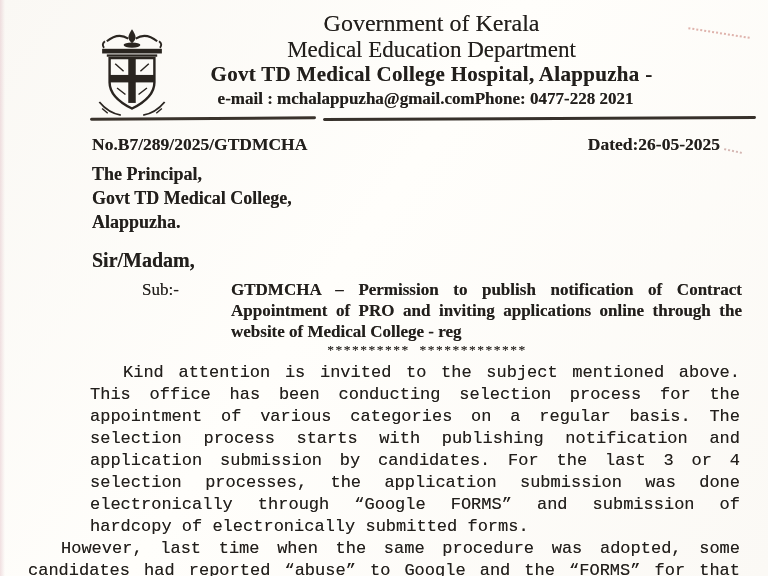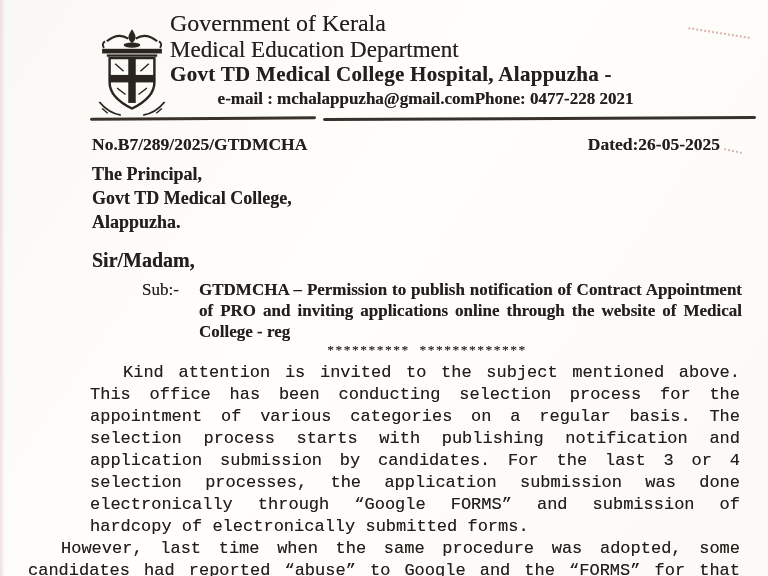--- a/index.html
+++ b/index.html
@@ -27,20 +27,21 @@
   .emblem {
     position: absolute;
     left: 90px; top: 26px;
     width: 84px; height: 96px;
     color: #2a2520;
   }
   .emblem svg { width: 100%; height: 100%; }
   .header-text {
     margin: 0 75px 0 170px;
     padding-top: 10px;
+    text-align: center;
     line-height: 1;
   }
   .org-line-1 { font-size: 24px; line-height: 27px; font-weight: 400; }
   .org-line-2 { font-size: 23px; line-height: 25px; font-weight: 400; }
   .college-name { font-size: 21px; line-height: 24px; font-weight: 700; letter-spacing: 0.3px; }
   .pincode { font-size: 15px; line-height: 17px; font-weight: 600; }
   .contact-row {
     display: flex;
     justify-content: center;
     margin: 3px 85px 0 168px;
@@ -66,20 +67,21 @@
   }
   .addressee { margin: 7px 0 0 92px; font-size: 18px; font-weight: 700; line-height: 24px; }
   .salutation { margin: 15px 0 0 92px; font-size: 20px; font-weight: 700; }
 
   
   .subject-row {
     display: flex;
     margin: 7px 26px 0 142px;
     font-size: 17px;
     line-height: 21px;
+    gap: 32px;
   }
   .subject-label { flex: none; width: 57px; }
   .subject-text { text-align: justify; font-weight: bold; }
   .subject-separator {
     width: 290px;
     margin-left: 282px;
     text-align: center;
     font-size: 13.5px;
     letter-spacing: 1.5px;
     line-height: 15px;

